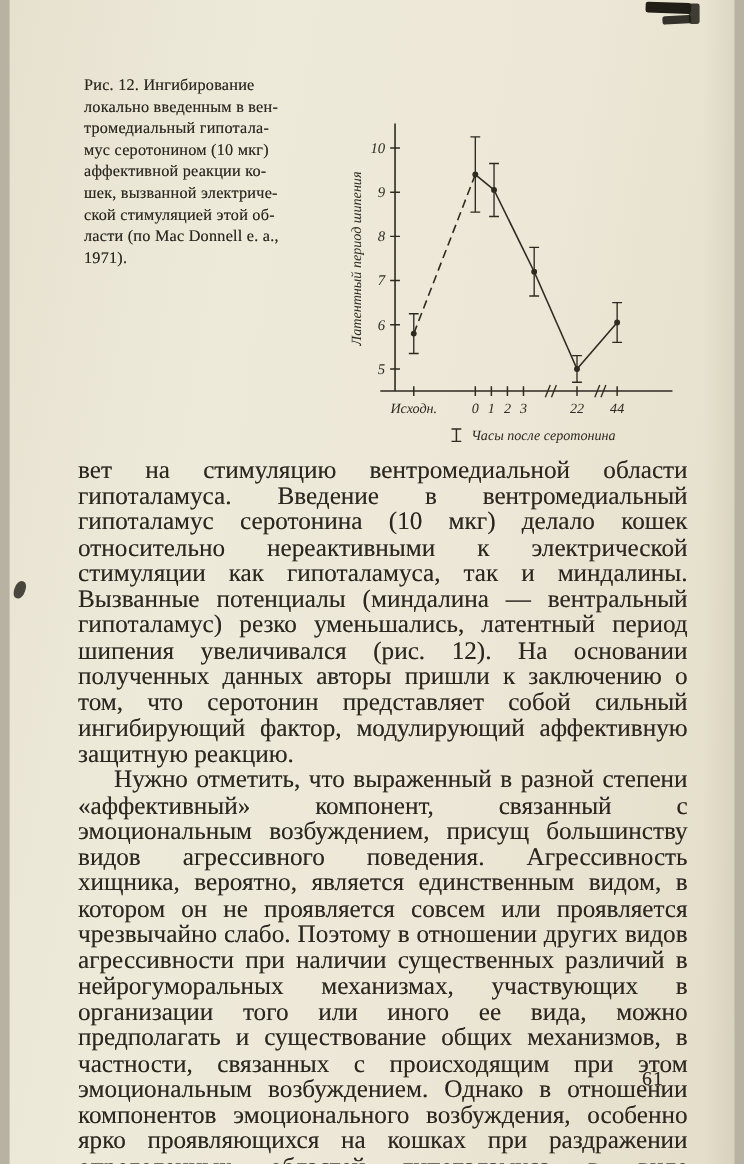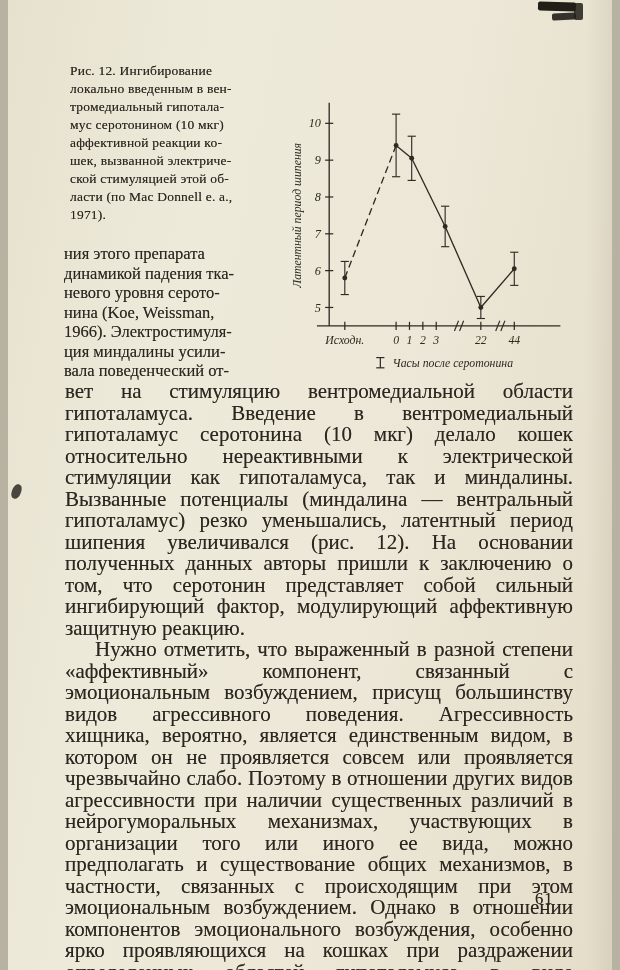--- a/index.html
+++ b/index.html
@@ -130,27 +130,20 @@
         <line x1="218.94" y1="216.39999999999998" x2="226.94" y2="216.39999999999998" stroke="#2e2a22" stroke-width="1.1"></line>
         <circle cx="222.94" cy="200.2" r="2.4" fill="#2e2a22"></circle>
         <text x="14" y="148" transform="rotate(-90 14 148)" text-anchor="middle" font-size="11.5" font-style="italic" fill="#2e2a22">Латентный период шипения</text>
         <line x1="92" y1="287" x2="92" y2="297" stroke="#2e2a22" stroke-width="1.2"></line>
         <line x1="88" y1="287" x2="96" y2="287" stroke="#2e2a22" stroke-width="1.2"></line>
         <line x1="88" y1="297" x2="96" y2="297" stroke="#2e2a22" stroke-width="1.2"></line>
         <text x="104" y="296" font-size="11.5" font-style="italic" fill="#2e2a22">Часы после серотонина</text>
       </svg>
   </div>
 
-  <div class="left-col">ния этого препарата
-динамикой падения тка-
-невого уровня серото-
-нина (Koe, Weissman,
-1966). Электростимуля-
-ция миндалины усили-
-вала поведенческий от-</div>
 
   <div class="body-text">
     <p>вет на стимуляцию вентромедиальной области гипоталамуса. Введение в вентромедиальный гипоталамус серотонина (10 мкг) делало кошек относительно нереактивными к электрической стимуляции как гипоталамуса, так и миндалины. Вызванные потенциалы (миндалина — вентральный гипоталамус) резко уменьшались, латентный период шипения увеличивался (рис. 12). На основании полученных данных авторы пришли к заключению о том, что серотонин представляет собой сильный ингибирующий фактор, модулирующий аффективную защитную реакцию.</p>
     <p class="indent">Нужно отметить, что выраженный в разной степени «аффективный» компонент, связанный с эмоциональным возбуждением, присущ большинству видов агрессивного поведения. Агрессивность хищника, вероятно, является единственным видом, в котором он не проявляется совсем или проявляется чрезвычайно слабо. Поэтому в отношении других видов агрессивности при наличии существенных различий в нейрогуморальных механизмах, участвующих в организации того или иного ее вида, можно предполагать и существование общих механизмов, в частности, связанных с происходящим при этом эмоциональным возбуждением. Однако в отношении компонентов эмоционального возбуждения, особенно ярко проявляющихся на кошках при раздражении определенных областей гипоталамуса в виде вокализации, расширения зрачков, взъерошивания шерсти, прижимания к голове ушей, имеются довольно многочисленные доказательства их</p>
   </div>
 
   <div class="page-number">61</div>
 
   <div class="artifact a1"></div>
   <div class="artifact a2"></div>

